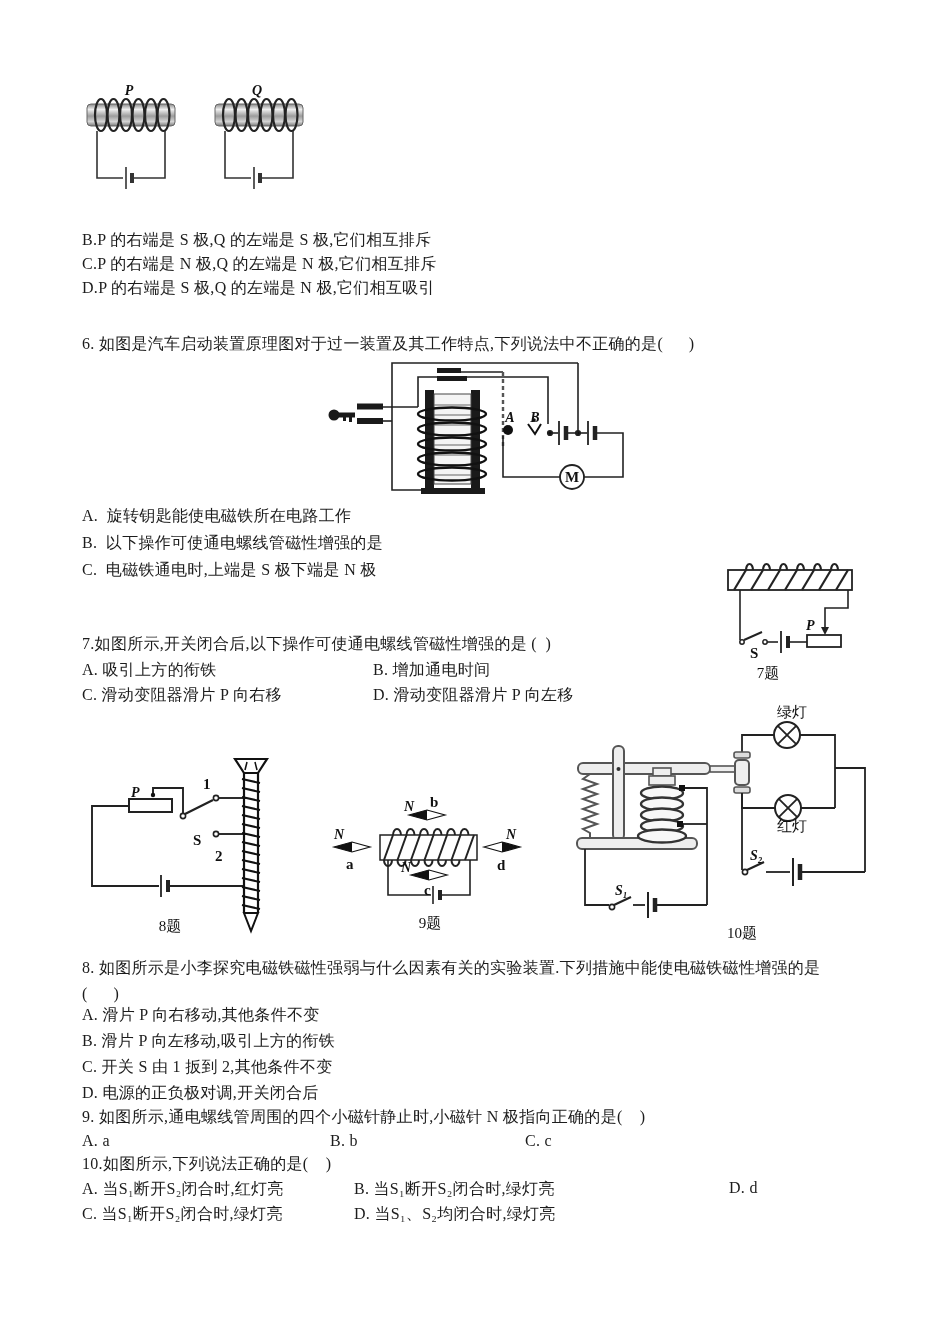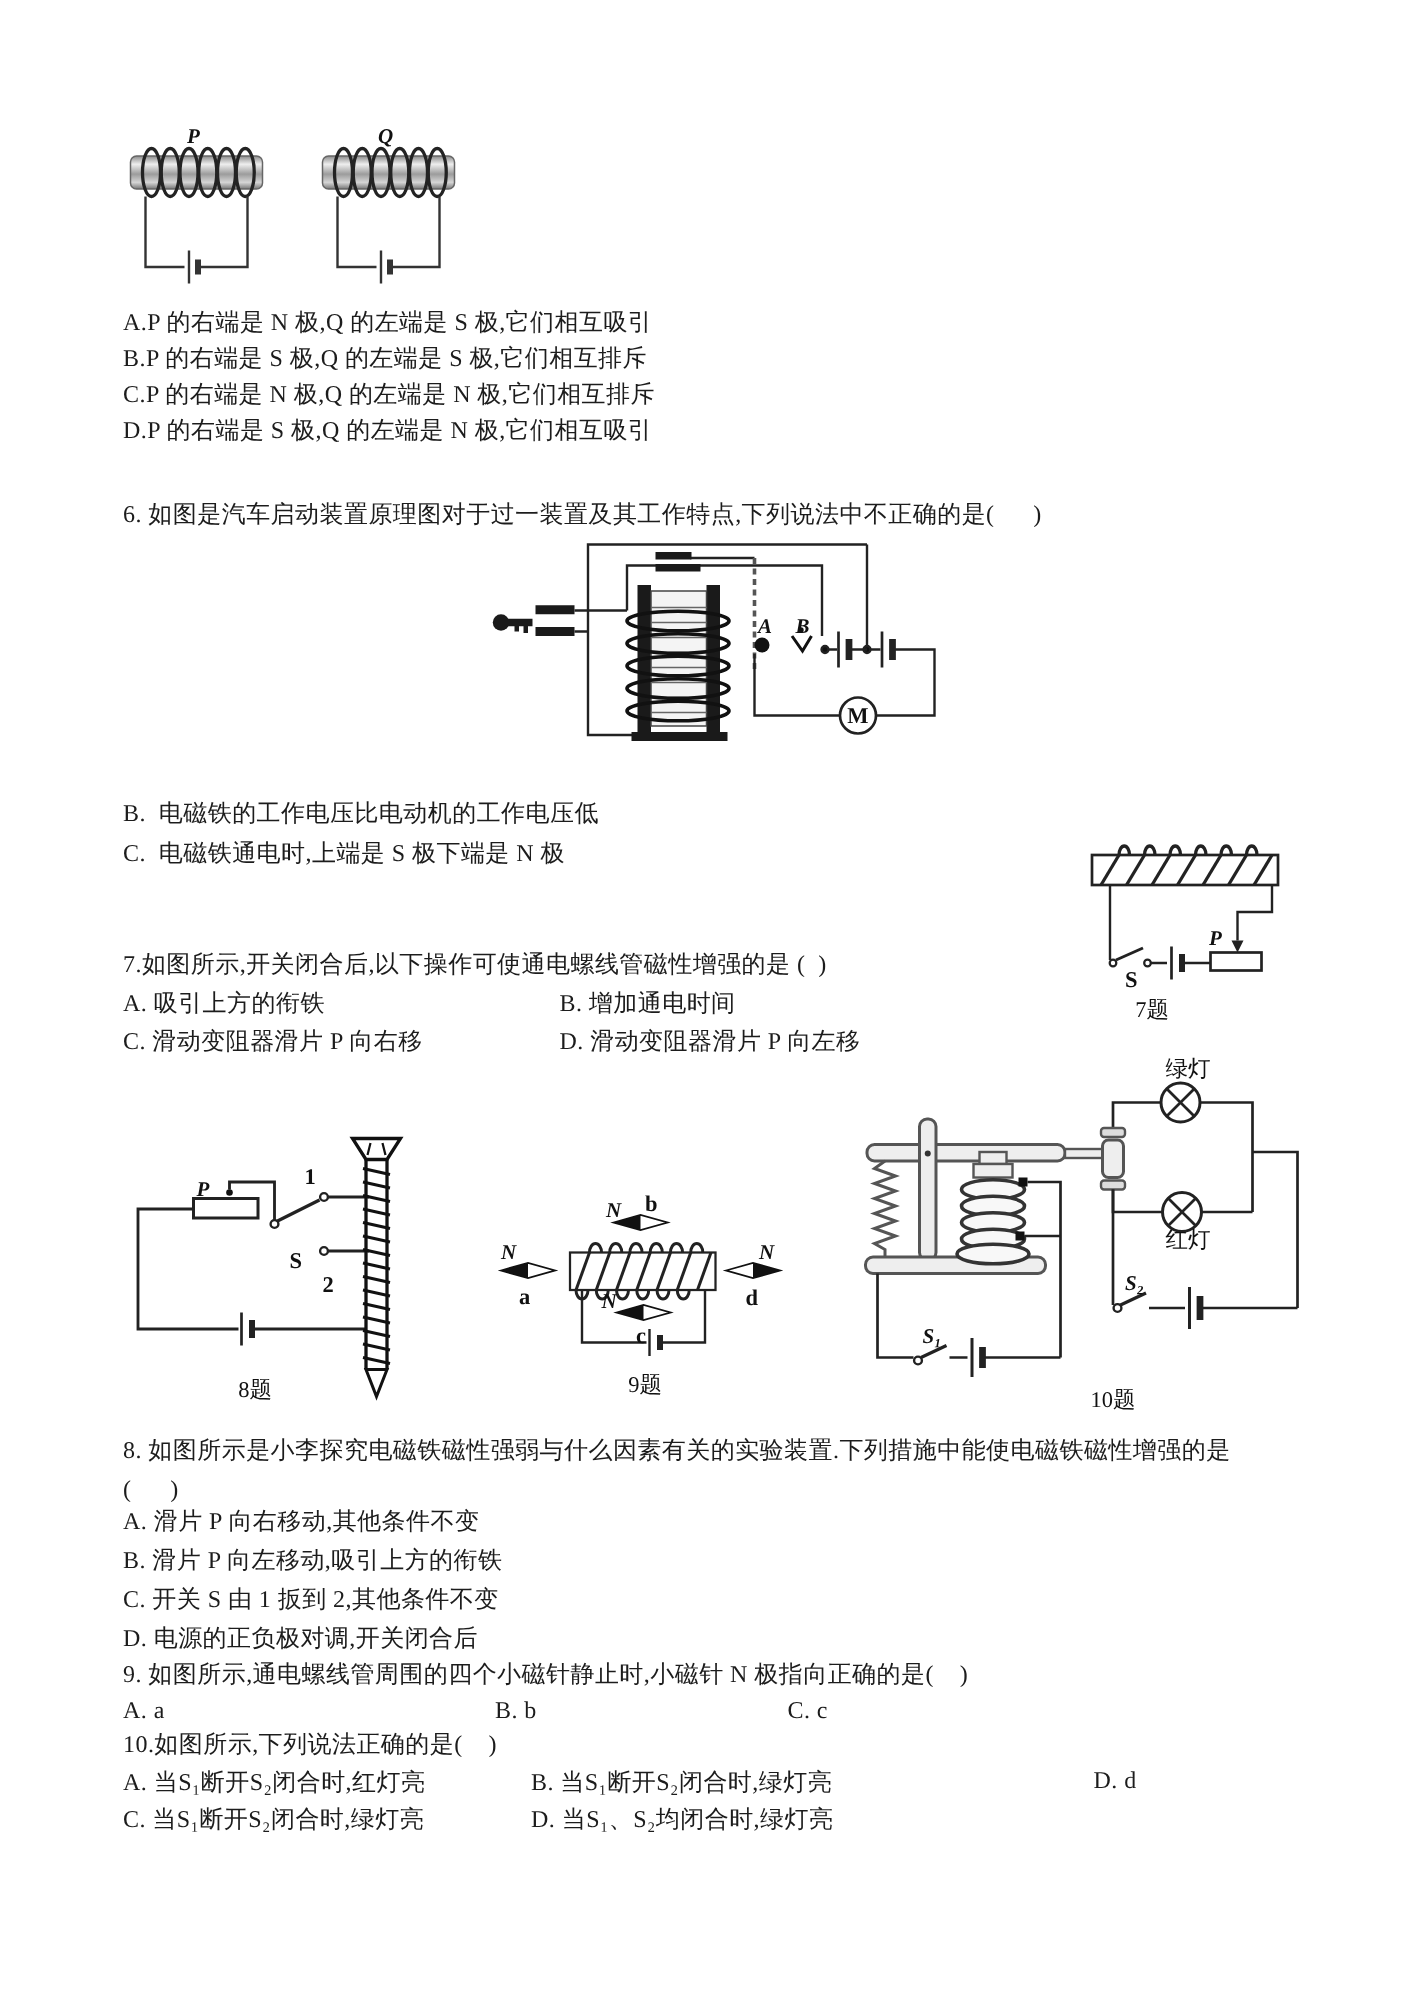--- a/index.html
+++ b/index.html
@@ -58,21 +58,20 @@
       </g>
       <g fill="none" stroke="#333" stroke-width="1.6">
         <path d="M140,49 V96 H166"></path>
           <path d="M177,96 H208 V49"></path>
         <line x1="169" y1="85" x2="169" y2="107"></line>
         <line x1="175" y1="91" x2="175" y2="101" stroke-width="4"></line>
       </g>
     </g>
   </svg>
 
-  <div class="line" style="left:82px;top:206px">A.P 的右端是 N 极,Q 的左端是 S 极,它们相互吸引</div>
   <div class="line" style="left:82px;top:230px">B.P 的右端是 S 极,Q 的左端是 S 极,它们相互排斥</div>
   <div class="line" style="left:82px;top:254px">C.P 的右端是 N 极,Q 的左端是 N 极,它们相互排斥</div>
   <div class="line" style="left:82px;top:278px">D.P 的右端是 S 极,Q 的左端是 N 极,它们相互吸引</div>
 
   <div class="line" style="left:82px;top:334px">6. 如图是汽车启动装置原理图对于过一装置及其工作特点,下列说法中不正确的是(      )</div>
 
   <svg class="fig" style="left:325px;top:356px" width="330" height="150" viewBox="0 0 330 150">
     <g fill="none" stroke="#222" stroke-width="1.6">
       <path d="M253,7 H67 V134 H113"></path>
       <path d="M253,7 V75"></path>
@@ -136,21 +135,22 @@
       <line x1="270" y1="70" x2="270" y2="84" stroke-width="4.5"></line>
       <path d="M270,77 H298 V121 H259"></path>
     </g>
     <g>
       <circle cx="247" cy="121" r="12" fill="#fff" stroke="#222" stroke-width="1.8"></circle>
       <text x="247" y="126" text-anchor="middle" class="fsm">M</text>
       <path d="M235,121 H178 V80" fill="none" stroke="#222" stroke-width="1.6"></path>
     </g>
   </svg>
 
-  <div class="line" style="left:82px;top:533px">B.  电磁铁的工作电压比电动机的工作电压低</div>
+  <div class="line" style="left:82px;top:506px">A.  旋转钥匙能使电磁铁所在电路工作</div>
+  <div class="line" style="left:82px;top:533px">B.  以下操作可使通电螺线管磁性增强的是</div>
   <div class="line" style="left:82px;top:560px">C.  电磁铁通电时,上端是 S 极下端是 N 极</div>
 
   <svg class="fig" style="left:720px;top:550px" width="155" height="135" viewBox="0 0 155 135">
     <g>
       <rect x="8" y="20" width="124" height="20" fill="#fff" stroke="#222" stroke-width="1.8"></rect>
       <g stroke="#222" stroke-width="2.2" fill="none">
         <line x1="14" y1="40" x2="26" y2="20"></line>
           <line x1="31" y1="40" x2="43" y2="20"></line>
         <line x1="48" y1="40" x2="60" y2="20"></line>
           <line x1="65" y1="40" x2="77" y2="20"></line>

